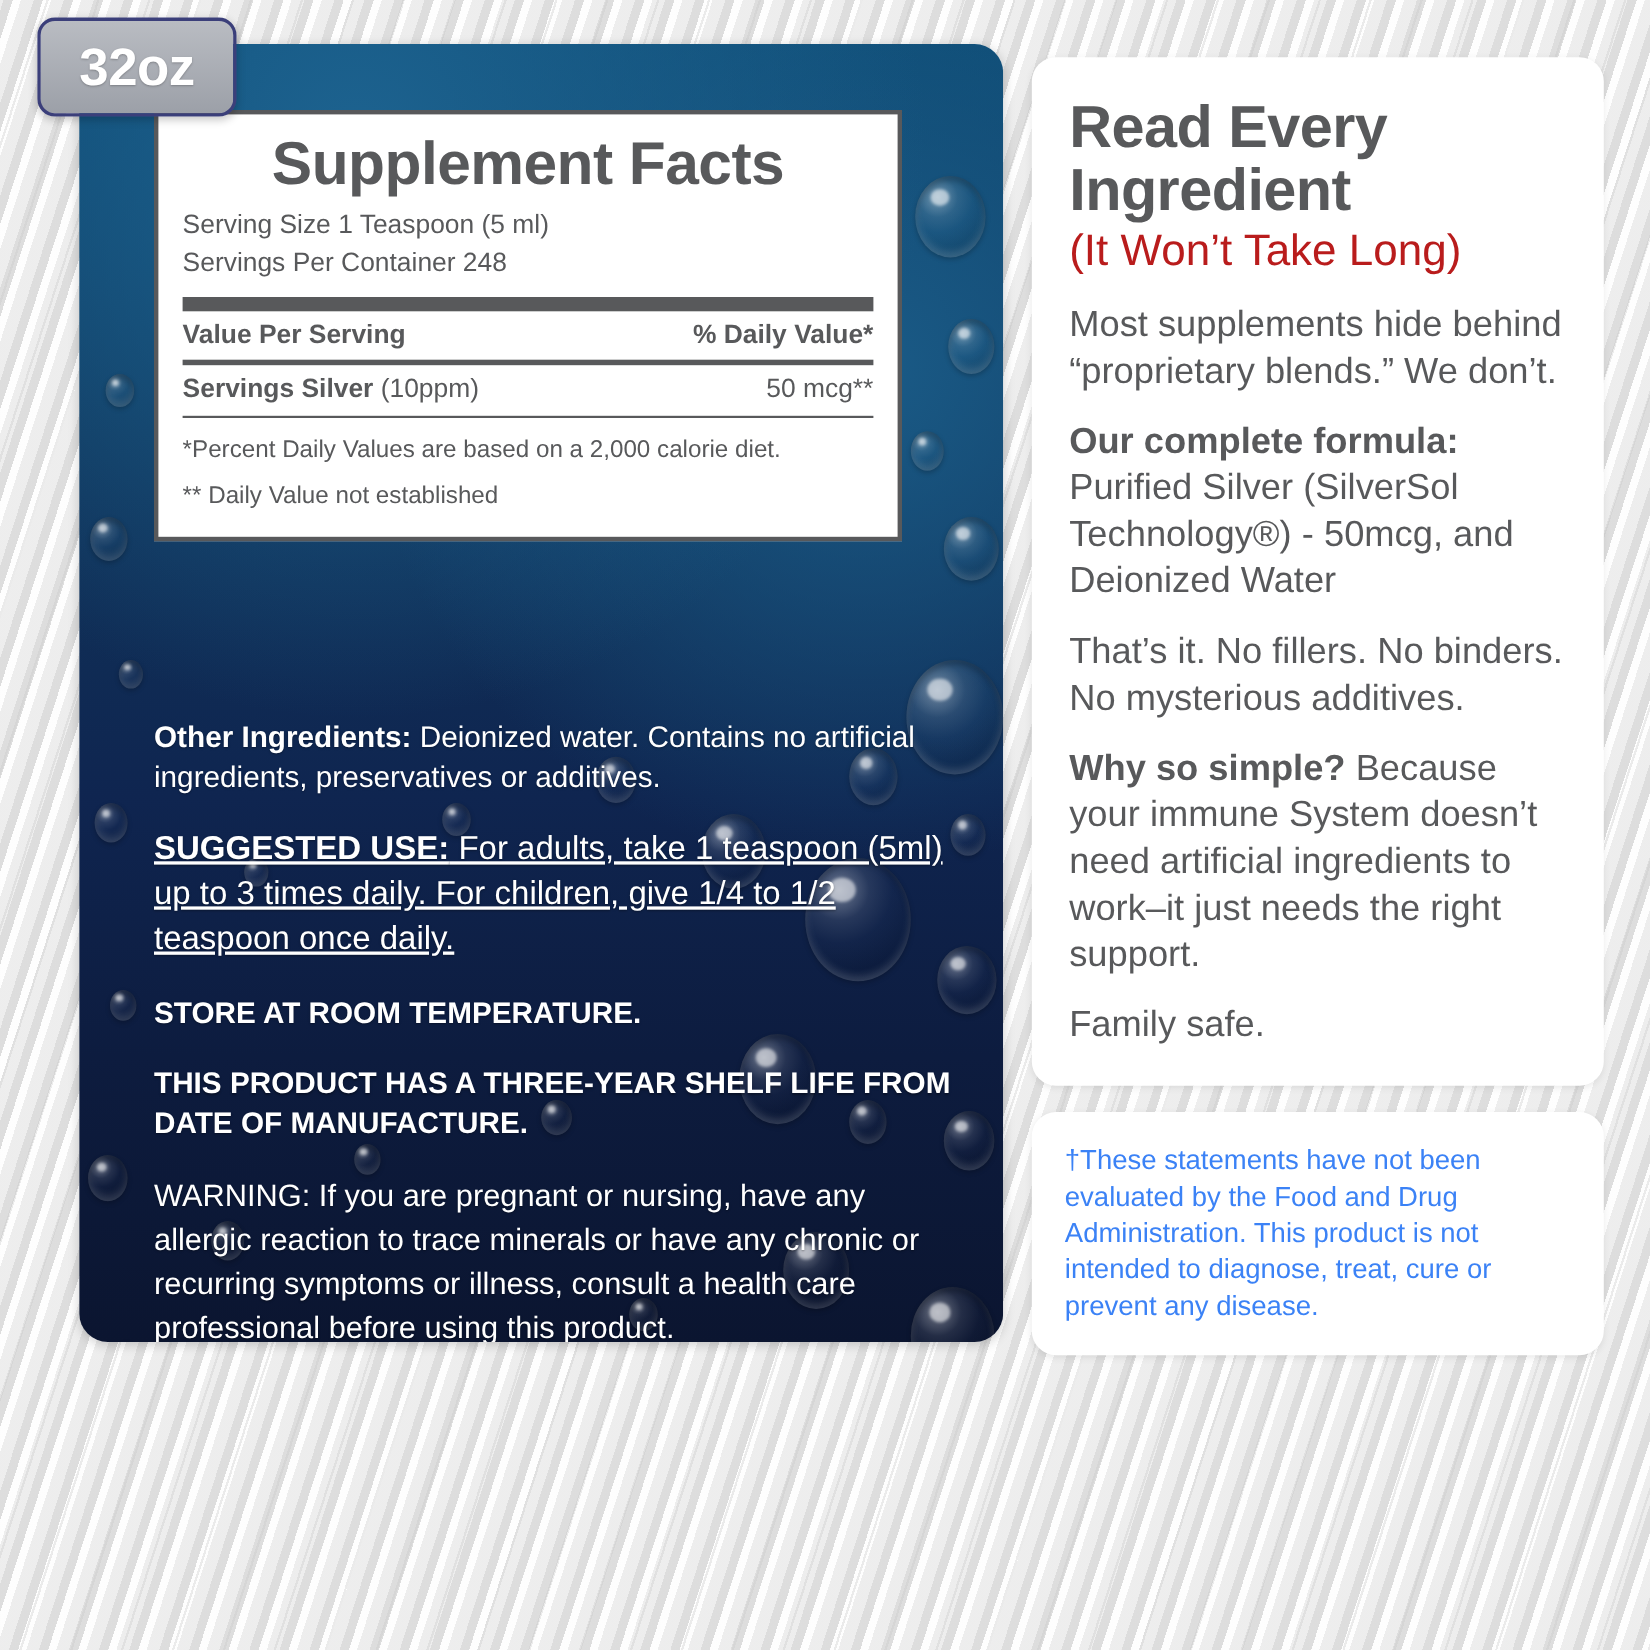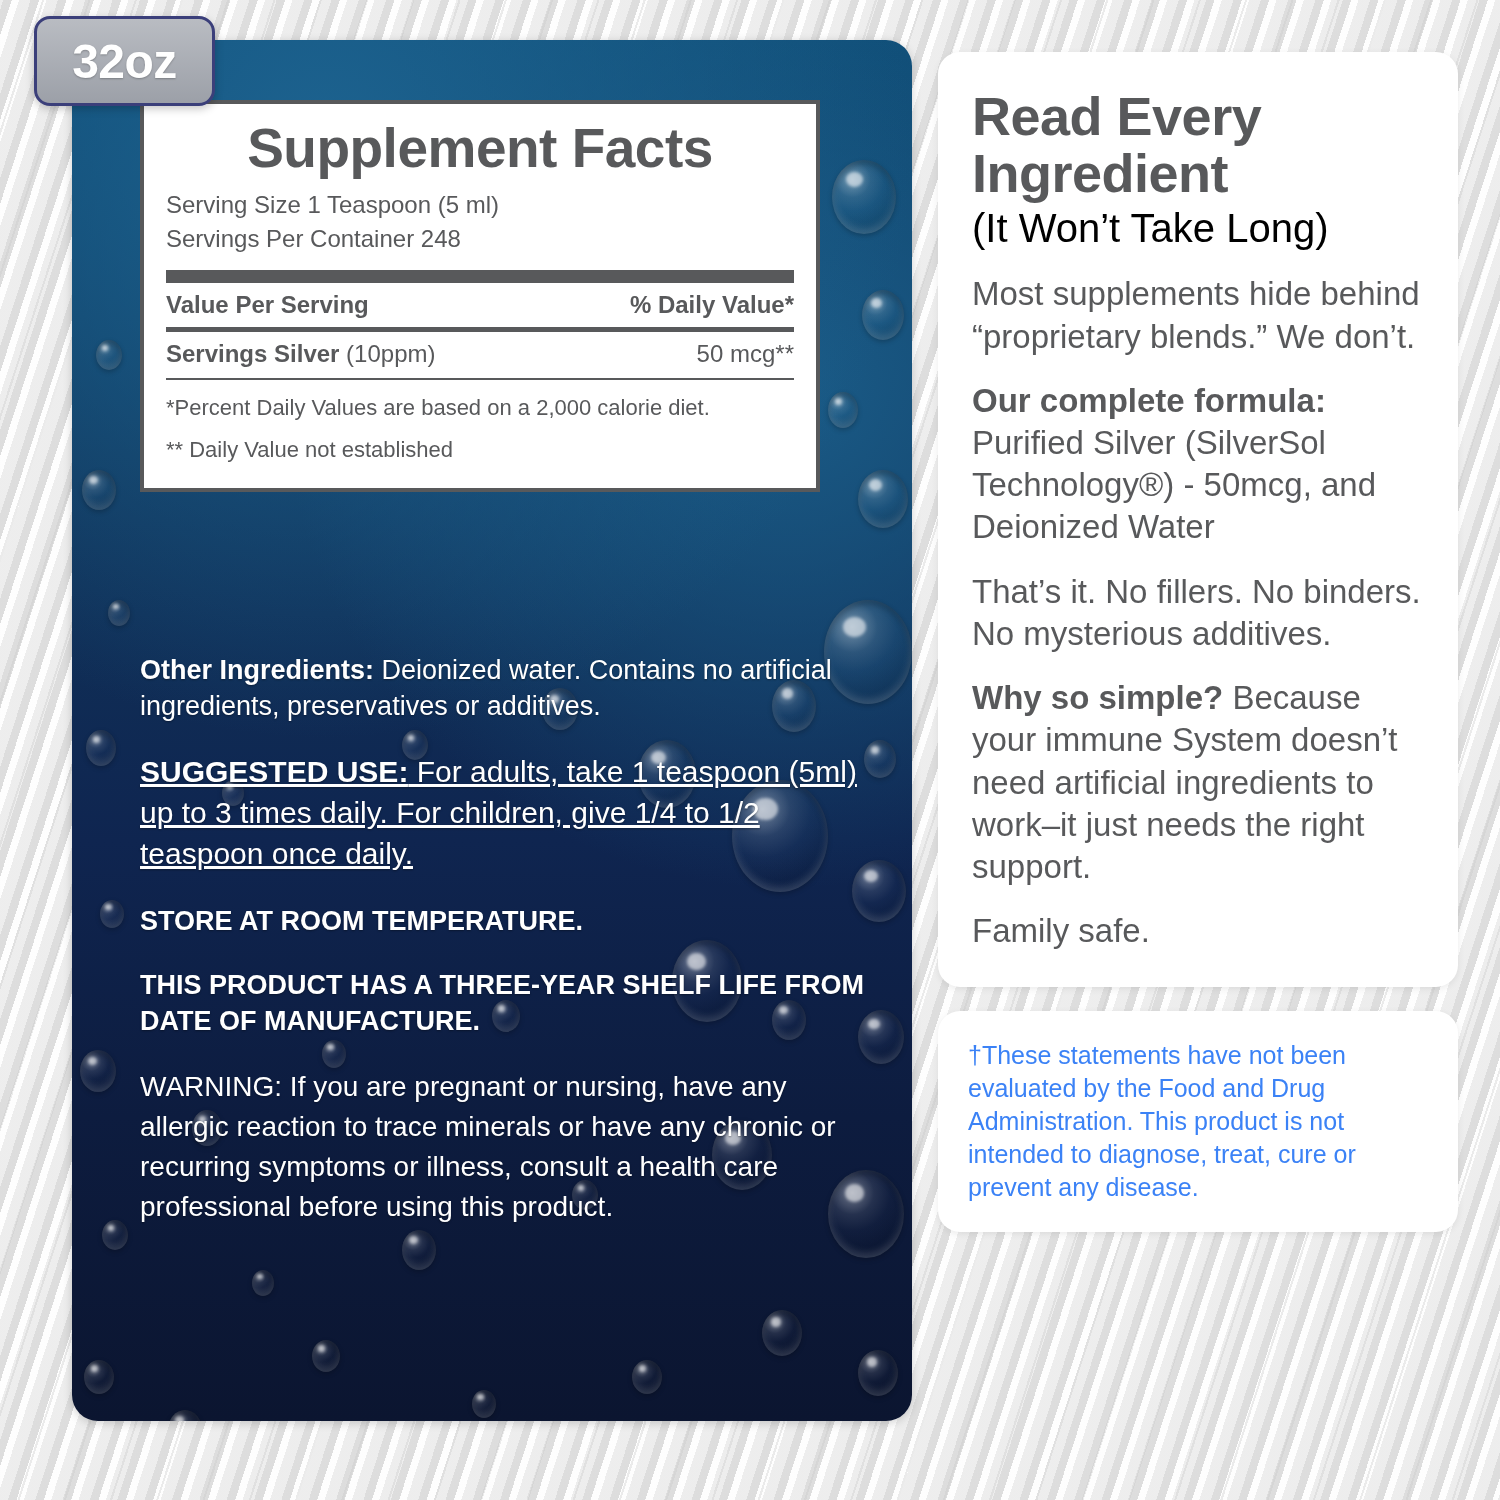--- a/index.html
+++ b/index.html
@@ -43,21 +43,21 @@
         rgba(255,255,255,0) 44px
       );
   }
 
   
   .label-panel {
     position: absolute;
     left: 72px;
     top: 40px;
     width: 840px;
-    height: 1381px;
+    height: 1180px;
     border-radius: 26px;
     overflow: hidden;
     background:
       radial-gradient(circle at 30% 8%, #1d6390 0%, rgba(29,99,144,0) 42%),
       radial-gradient(circle at 85% 25%, #1a5b87 0%, rgba(26,91,135,0) 40%),
       linear-gradient(180deg, #0d4b74 0%, #10365c 30%, #0f2550 58%, #0d1c3f 78%, #0b1530 100%);
     box-shadow: 0 2px 10px rgba(0,0,0,0.18);
   }
   
   .droplets {
@@ -227,21 +227,21 @@
   .r-title {
     font-size: 54px;
     font-weight: bold;
     color: #58595b;
     line-height: 1.06;
     letter-spacing: -0.5px;
     margin: 0 0 4px 0;
   }
   .r-subtitle {
     font-size: 40px;
-    color: #000000;
+    color: #b91c1c;
     line-height: 1.12;
     margin: 2px 0 22px 0;
   }
   .r-para {
     font-size: 33px;
     color: #58595b;
     line-height: 1.28;
     margin: 0 0 22px 0;
   }
   .r-para:last-child { margin-bottom: 0; }

